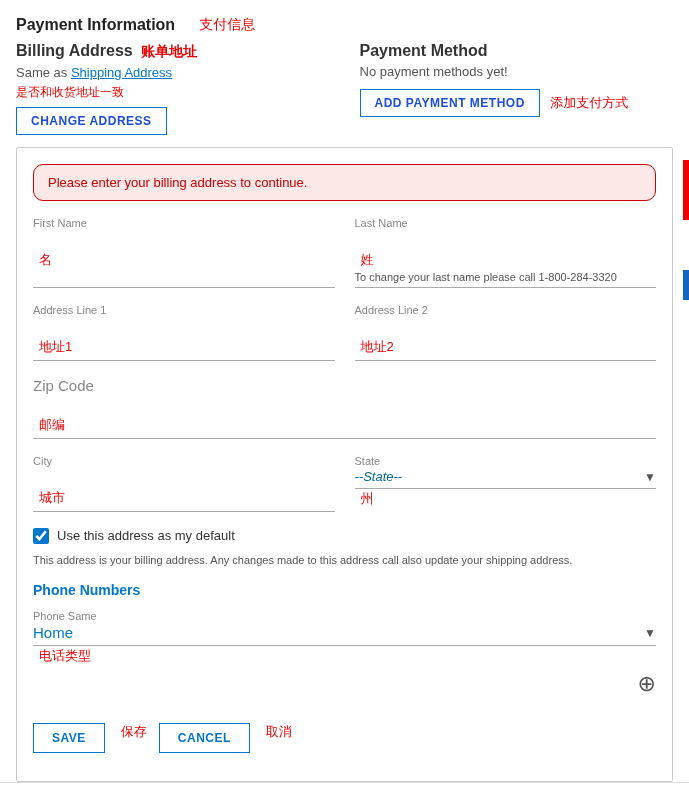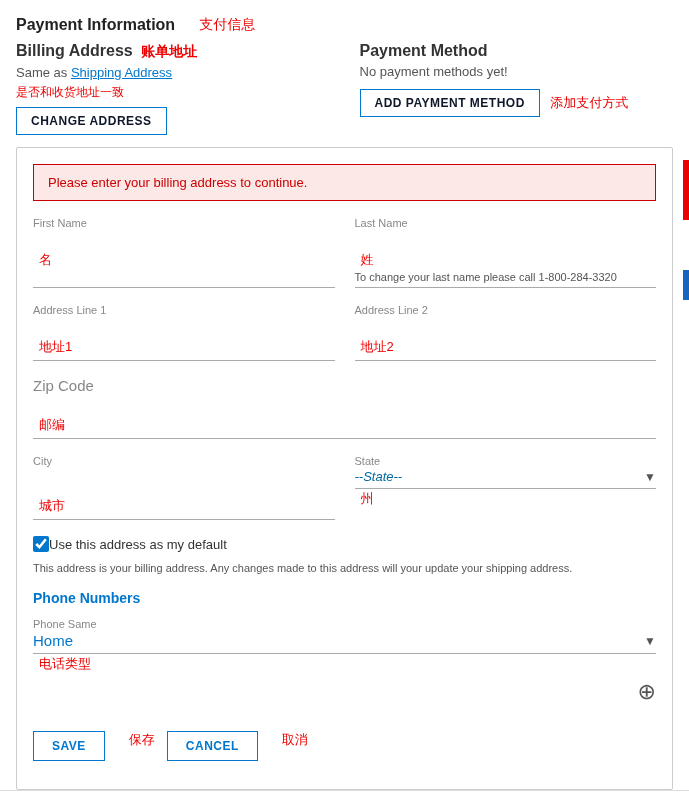--- a/index.html
+++ b/index.html
@@ -59,21 +59,21 @@
     }
 
     .cn-sub {
       color: #e00;
       font-size: 12px;
     }
 
     .btn-outline {
       border: 1.5px solid #0077cc;
       background: #fff;
-      color: #0f172a;
+      color: #1d4ed8;
       font-size: 12px;
       font-weight: bold;
       padding: 6px 14px;
       cursor: pointer;
       letter-spacing: 0.5px;
       margin-top: 6px;
       text-transform: uppercase;
     }
 
     .cn-annotation {
@@ -90,21 +90,21 @@
       background: #fff;
     }
 
     .error-banner {
       background: #fde8e8;
       border: 1.5px solid #c00;
       color: #c00;
       font-size: 13px;
       padding: 10px 14px;
       margin-bottom: 16px;
-      border-radius: 0;
+      border-radius: 10px;
     }
 
     .form-row {
       display: flex;
       gap: 20px;
       margin-bottom: 0;
     }
 
     .form-field {
       flex: 1;
@@ -169,21 +169,21 @@
     .city-field {
       flex: 1;
       border-bottom: 1px solid #aaa;
       padding-bottom: 4px;
     }
 
     .city-field label {
       display: block;
       font-size: 11px;
       color: #888;
-      margin-bottom: 10px;
+      margin-bottom: 2px;
     }
 
     .city-field input {
       border: none;
       outline: none;
       font-size: 13px;
       color: #666;
       background: transparent;
       width: 100%;
       padding: 2px 0;
@@ -221,22 +221,23 @@
     }
 
     .chevron-down {
       font-size: 12px;
       color: #555;
       pointer-events: none;
     }
 
     .checkbox-row {
       display: flex;
-      align-items: center;
+      align-items: flex-start;
       margin-bottom: 10px;
+      gap: 8px;
     }
 
     .checkbox-row input[type="checkbox"] {
       width: 16px;
       height: 16px;
       accent-color: #0077cc;
       cursor: pointer;
     }
 
     .checkbox-row label {
@@ -358,21 +359,21 @@
       font-weight: bold;
       padding: 7px 18px;
       cursor: pointer;
       text-transform: uppercase;
       letter-spacing: 0.5px;
     }
 
     .cn-btn-label {
       color: #e00;
       font-size: 13px;
-      margin-left: 12px;
+      margin-left: 4px;
     }
 
     .bottom-section {
       display: flex;
       justify-content: space-between;
       align-items: center;
       padding: 14px 16px;
       border-top: 1px solid #ddd;
       background: #fff;
     }
@@ -523,21 +524,21 @@
         </div>
         <span class="cn-annotation">州</span>
       </div>
     </div>
 
     <div class="checkbox-row">
       <input type="checkbox" id="default-addr" checked="" style="">
       <label for="default-addr">Use this address as my default</label>
     </div>
 
-    <div class="address-note">This address is your billing address. Any changes made to this address will your update your shipping address.</div>
+    <div class="address-note">This address is your billing address. Any changes made to this address call also update your shipping address.</div>
 
     <div class="phone-section-title">Phone Numbers</div>
 
     <div class="phone-row">
       <div class="phone-type-field">
         <label>Phone Same</label>
         <div class="phone-type-select-wrapper">
           <select>
             <option>Home</option>
             <option>Mobile</option>

